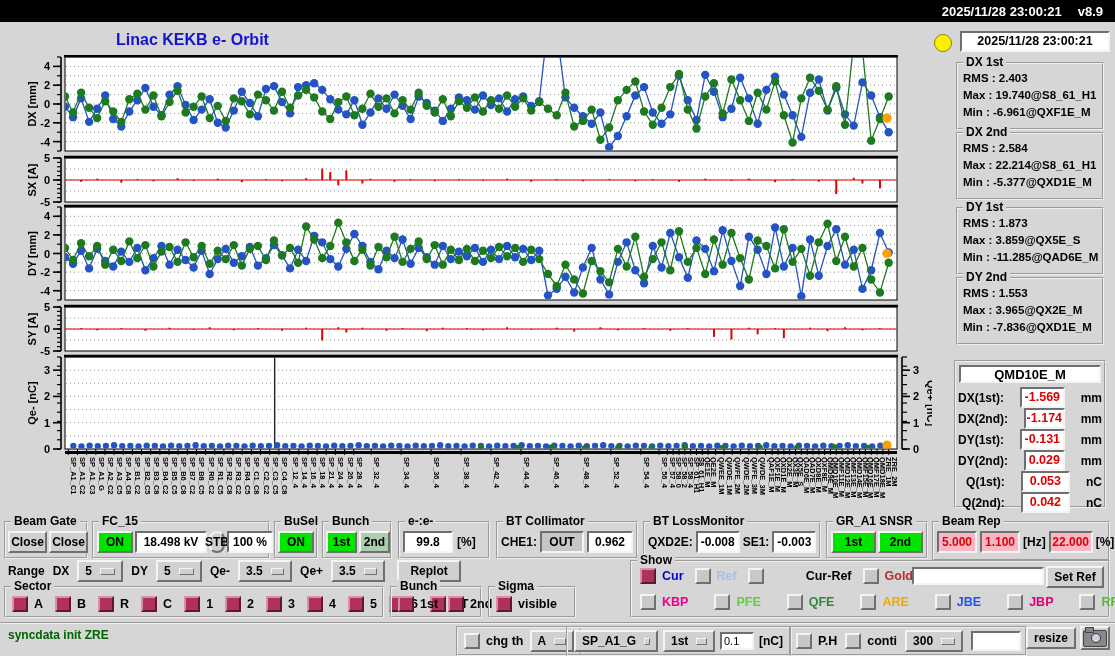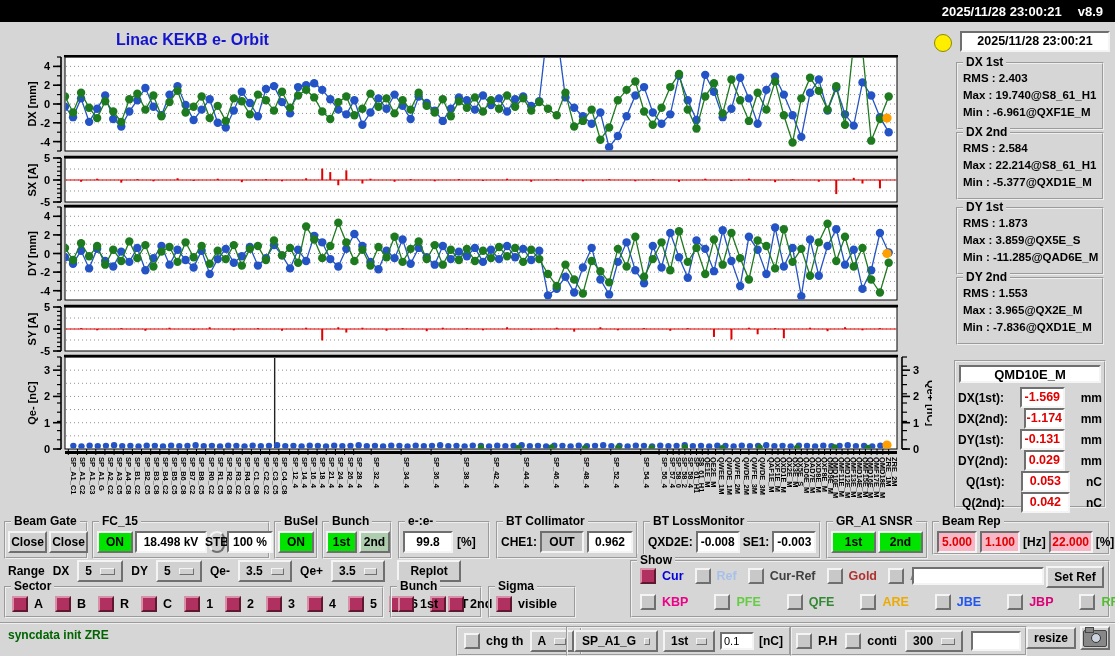--- a/index.html
+++ b/index.html
@@ -1142,21 +1142,21 @@
       <div class="field" style="width:44px;">-0.003</div>
     </div>
   </div>
   <div class="groupbox" style="left:826px;top:521px;width:102px;height:38px;">
     <span class="gb-label">GR_A1 SNSR</span>
     <div class="hrow" style="left:3px;top:8px;gap:2px;">
       <div class="btn btn-green" style="width:45px;">1st</div>
       <div class="btn btn-green" style="width:45px;">2nd</div>
     </div>
   </div>
-  <div class="groupbox" style="left:932px;top:521px;width:178px;height:34px;">
+  <div class="groupbox" style="left:932px;top:521px;width:178px;height:40px;">
     <span class="gb-label">Beam Rep</span>
     <div class="hrow" style="left:3px;top:8px;gap:3px;">
       <div class="field field-pink" style="width:40px;">5.000</div>
       <div class="field field-pink" style="width:40px;">1.100</div>
       <span class="ulabel">[Hz]</span>
       <div class="field field-pink" style="width:44px;">22.000</div>
       <span class="ulabel">[%]</span>
     </div>
   </div>
 
@@ -1263,21 +1263,21 @@
         <span class="chk-item">
           <span class="chk on"></span>
           <span style="color: rgb(0, 0, 221);">Cur</span>
         </span>
         <span class="chk-item">
           <span class="chk"></span>
           <span style="color: rgb(168, 192, 232);">Ref</span>
         </span>
         <span class="chk-item">
           <span class="chk"></span>
-          <span style="color: #404040;">Cur-Ref</span>
+          <span style="color: #000000; margin-left: 36px;">Cur-Ref</span>
         </span>
         <span class="chk-item">
           <span class="chk"></span>
           <span style="color: rgb(176, 48, 48);">Gold</span>
         </span>
         <span class="chk-item">
           <span class="chk"></span>
           <span style="color: rgb(128, 128, 128);">Ave10</span>
         </span>
       </div>

